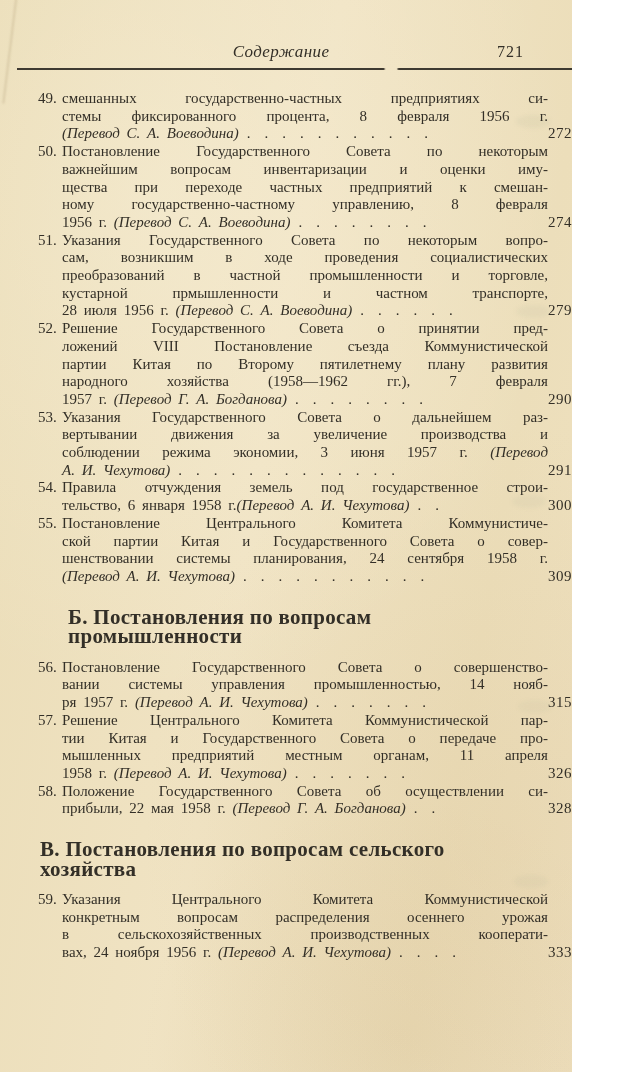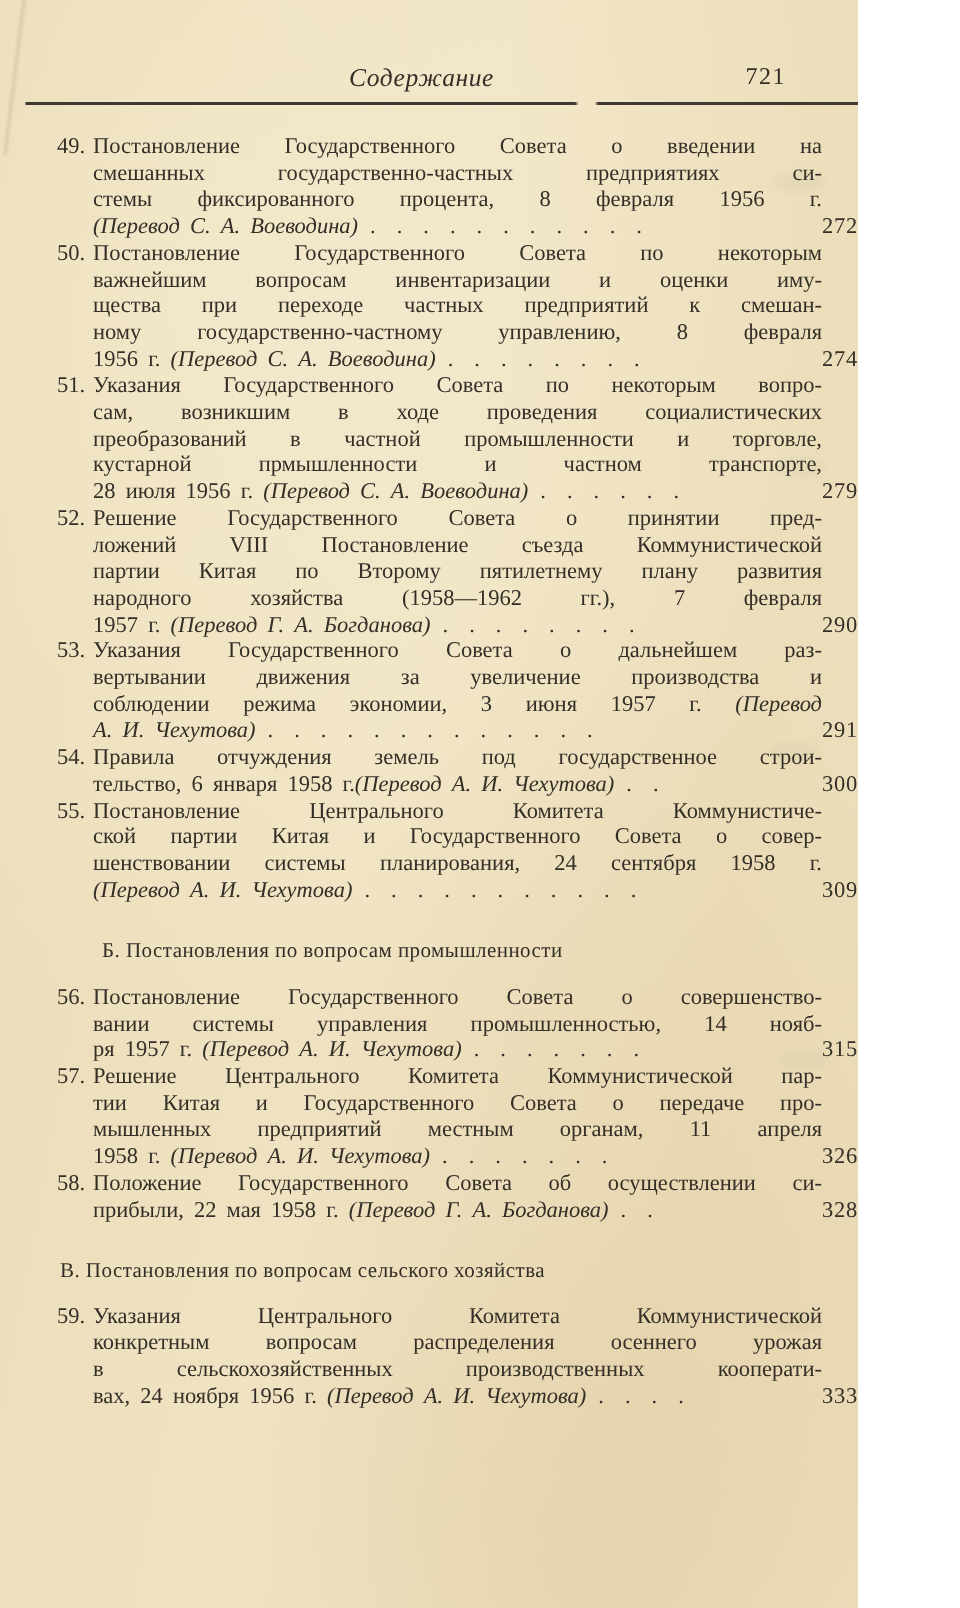--- a/index.html
+++ b/index.html
@@ -69,22 +69,22 @@
   .leader{
     letter-spacing:14px;
     margin-left:8px;
   }
   .pageno{
     align-self:end;
     text-align:left;
     letter-spacing:0.5px;
   }
   .section-heading{
-    font-weight:normal;
-    font-size:14px;
+    font-weight:bold;
+    font-size:21px;
     line-height:19.5px;
     letter-spacing:0.3px;
     margin:22px 0 12px 0;
   }
   .h-1{margin-left:30px;}
   .h-2{margin-left:2px;}
 </style>
 </head>
 <body>
 
@@ -97,21 +97,20 @@
     <span class="rh-page">721</span>
   </div>
 
   <div class="rule"></div>
 
   <main class="toc" id="toc">
       <section>
         <div class="entry">
           <div class="num">49.</div>
           <div class="body">
-            <div class="line"><span>Постановление Государственного Совета о введении на</span></div>
             <div class="line"><span>смешанных государственно-частных предприятиях си-</span></div>
             <div class="line"><span>стемы фиксированного процента, 8 февраля 1956 г.</span></div>
             <div class="line final"><span class="ital">(Перевод С. А. Воеводина)</span><span class="leader">...........</span></div>
           </div>
           <div class="pageno">272</div>
         </div>
         <div class="entry">
           <div class="num">50.</div>
           <div class="body">
             <div class="line"><span>Постановление Государственного Совета по некоторым</span></div>

